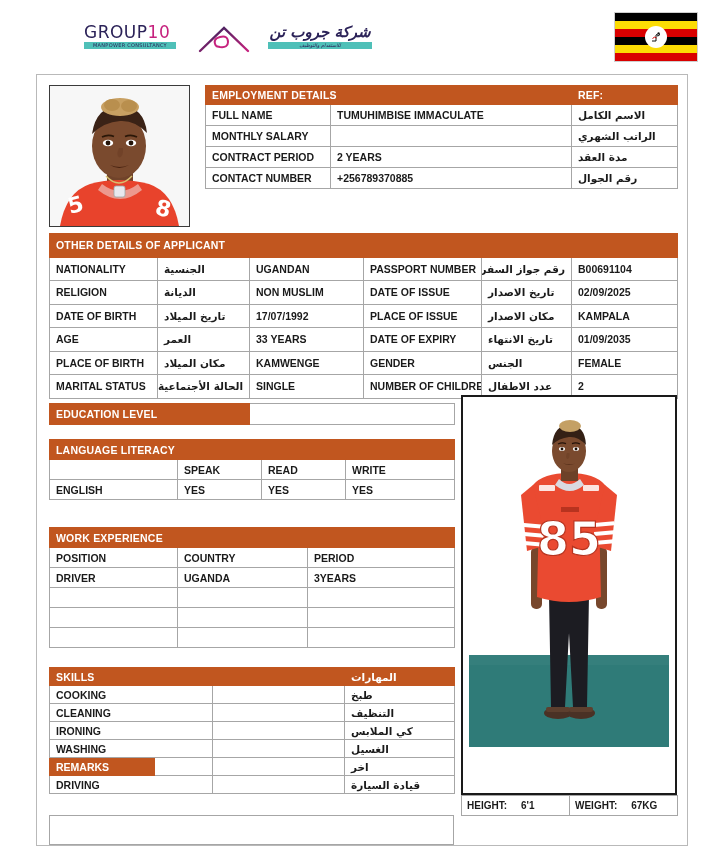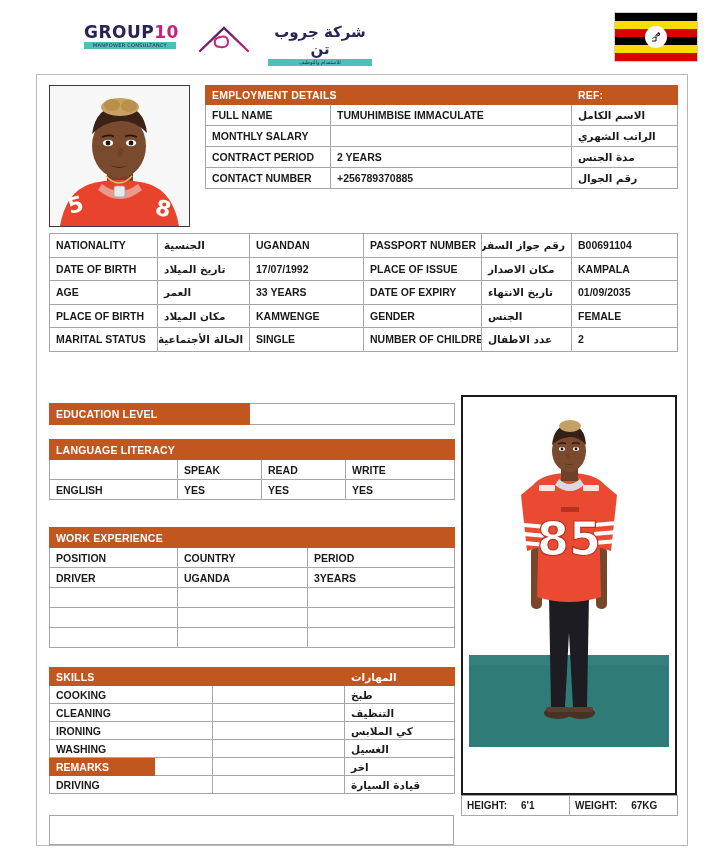--- a/index.html
+++ b/index.html
@@ -18,37 +18,38 @@
 
   
   .logo-bar {
     position: absolute; left: 0; top: 0; width: 720px; height: 70px;
   }
   .logo-group10 {
     position: absolute; left: 84px; top: 24px; width: 92px; height: 26px;
   }
   .lg-text {
     font-family: "DejaVu Sans", sans-serif;
-    font-weight: bold; font-size: 17px; letter-spacing: 0.5px;
+    font-weight: normal; font-size: 17px; letter-spacing: 0.5px;
     color: #2b2258; line-height: 17px;
   }
   .lg-text .num { color: #c6227e; }
   .lg-bar {
     margin-top: 1px; height: 7px; width: 92px;
     background: #4fc0b8;
     font-size: 5px; color: #2b2258; text-align: center;
     line-height: 7px; letter-spacing: 0.3px; overflow: hidden;
     font-family: "DejaVu Sans", sans-serif;
   }
   .logo-arch {
     position: absolute; left: 196px; top: 24px; width: 56px; height: 30px;
   }
   .logo-arabic {
     position: absolute; left: 268px; top: 24px; width: 104px; height: 28px;
     text-align: center;
+    font-style: italic;
   }
   .la-text {
     font-family: "DejaVu Sans", sans-serif;
     font-size: 15px; font-weight: bold; color: #2b2258;
     direction: rtl; line-height: 17px;
   }
   .la-bar {
     margin-top: 1px; height: 7px; width: 104px; background: #4fc0b8;
     font-size: 5px; color: #2b2258; text-align: center; line-height: 7px;
     overflow: hidden; font-family: "DejaVu Sans", sans-serif;
@@ -308,21 +309,21 @@
           <td class="ar">الاسم الكامل</td>
         </tr>
         <tr>
           <td>MONTHLY SALARY</td>
           <td class="val"></td>
           <td class="ar">الراتب الشهري</td>
         </tr>
         <tr>
           <td>CONTRACT PERIOD</td>
           <td class="val">2 YEARS</td>
-          <td class="ar">مدة الجنس</td>
+          <td class="ar">مدة العقد</td>
         </tr>
         <tr>
           <td>CONTACT NUMBER</td>
           <td class="val">+256789370885</td>
           <td class="ar">رقم الجوال</td>
         </tr>
       </tbody>
         </table>
     </div>
 
@@ -330,28 +331,40 @@
       <table class="tbl other">
         <colgroup>
           <col style="width:108px">
             <col style="width:92px">
             <col style="width:114px">
           <col style="width:118px">
             <col style="width:90px">
             <col style="width:106px">
         </colgroup>
         <tbody>
+            <tr>
+          <td class="hdr" colspan="3">OTHER DETAILS OF APPLICANT</td>
+          <td class="hdr-blank" colspan="3"></td>
+        </tr>
 
         <tr>
           <td>NATIONALITY</td>
           <td class="ar">الجنسية</td>
           <td class="val ctr">UGANDAN</td>
           <td>PASSPORT NUMBER</td>
           <td class="ar">رقم جواز السفر</td>
           <td class="val">B00691104</td>
+        </tr>
+        <tr>
+          <td>RELIGION</td>
+          <td class="ar">الديانة</td>
+          <td class="val ctr">NON MUSLIM</td>
+          <td>DATE OF ISSUE</td>
+          <td class="ar">تاريخ الاصدار</td>
+          <td class="val">02/09/2025</td>
         </tr>
         <tr>
           <td>DATE OF BIRTH</td>
           <td class="ar">تاريخ الميلاد</td>
           <td class="val ctr">17/07/1992</td>
           <td>PLACE OF ISSUE</td>
           <td class="ar">مكان الاصدار</td>
           <td class="val">KAMPALA</td>
         </tr>
         <tr>

